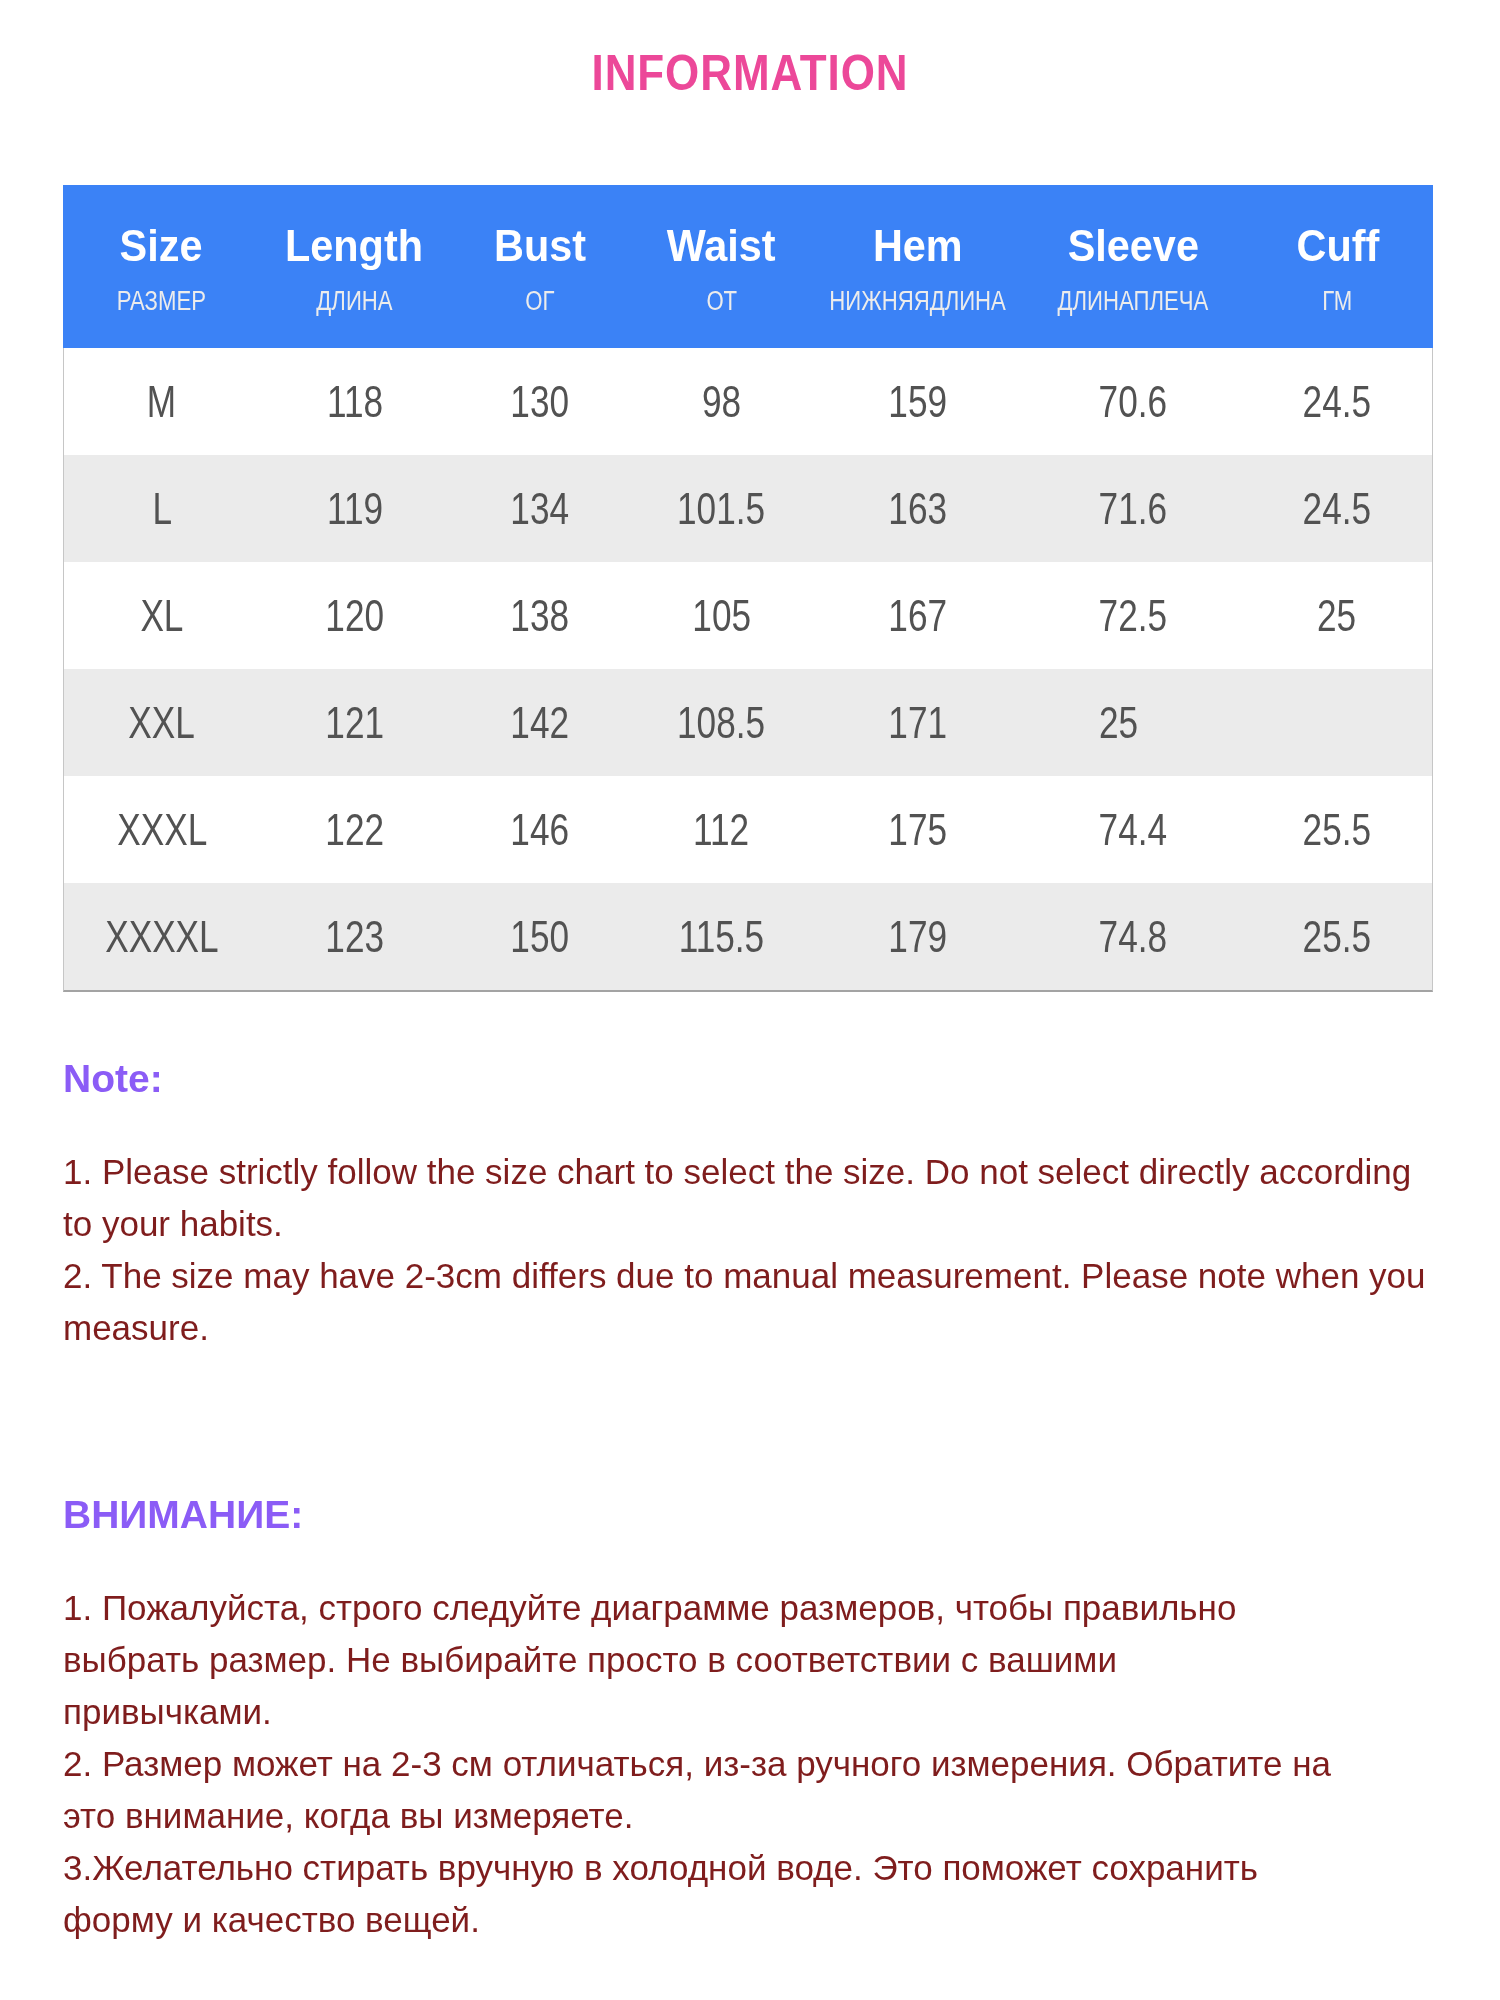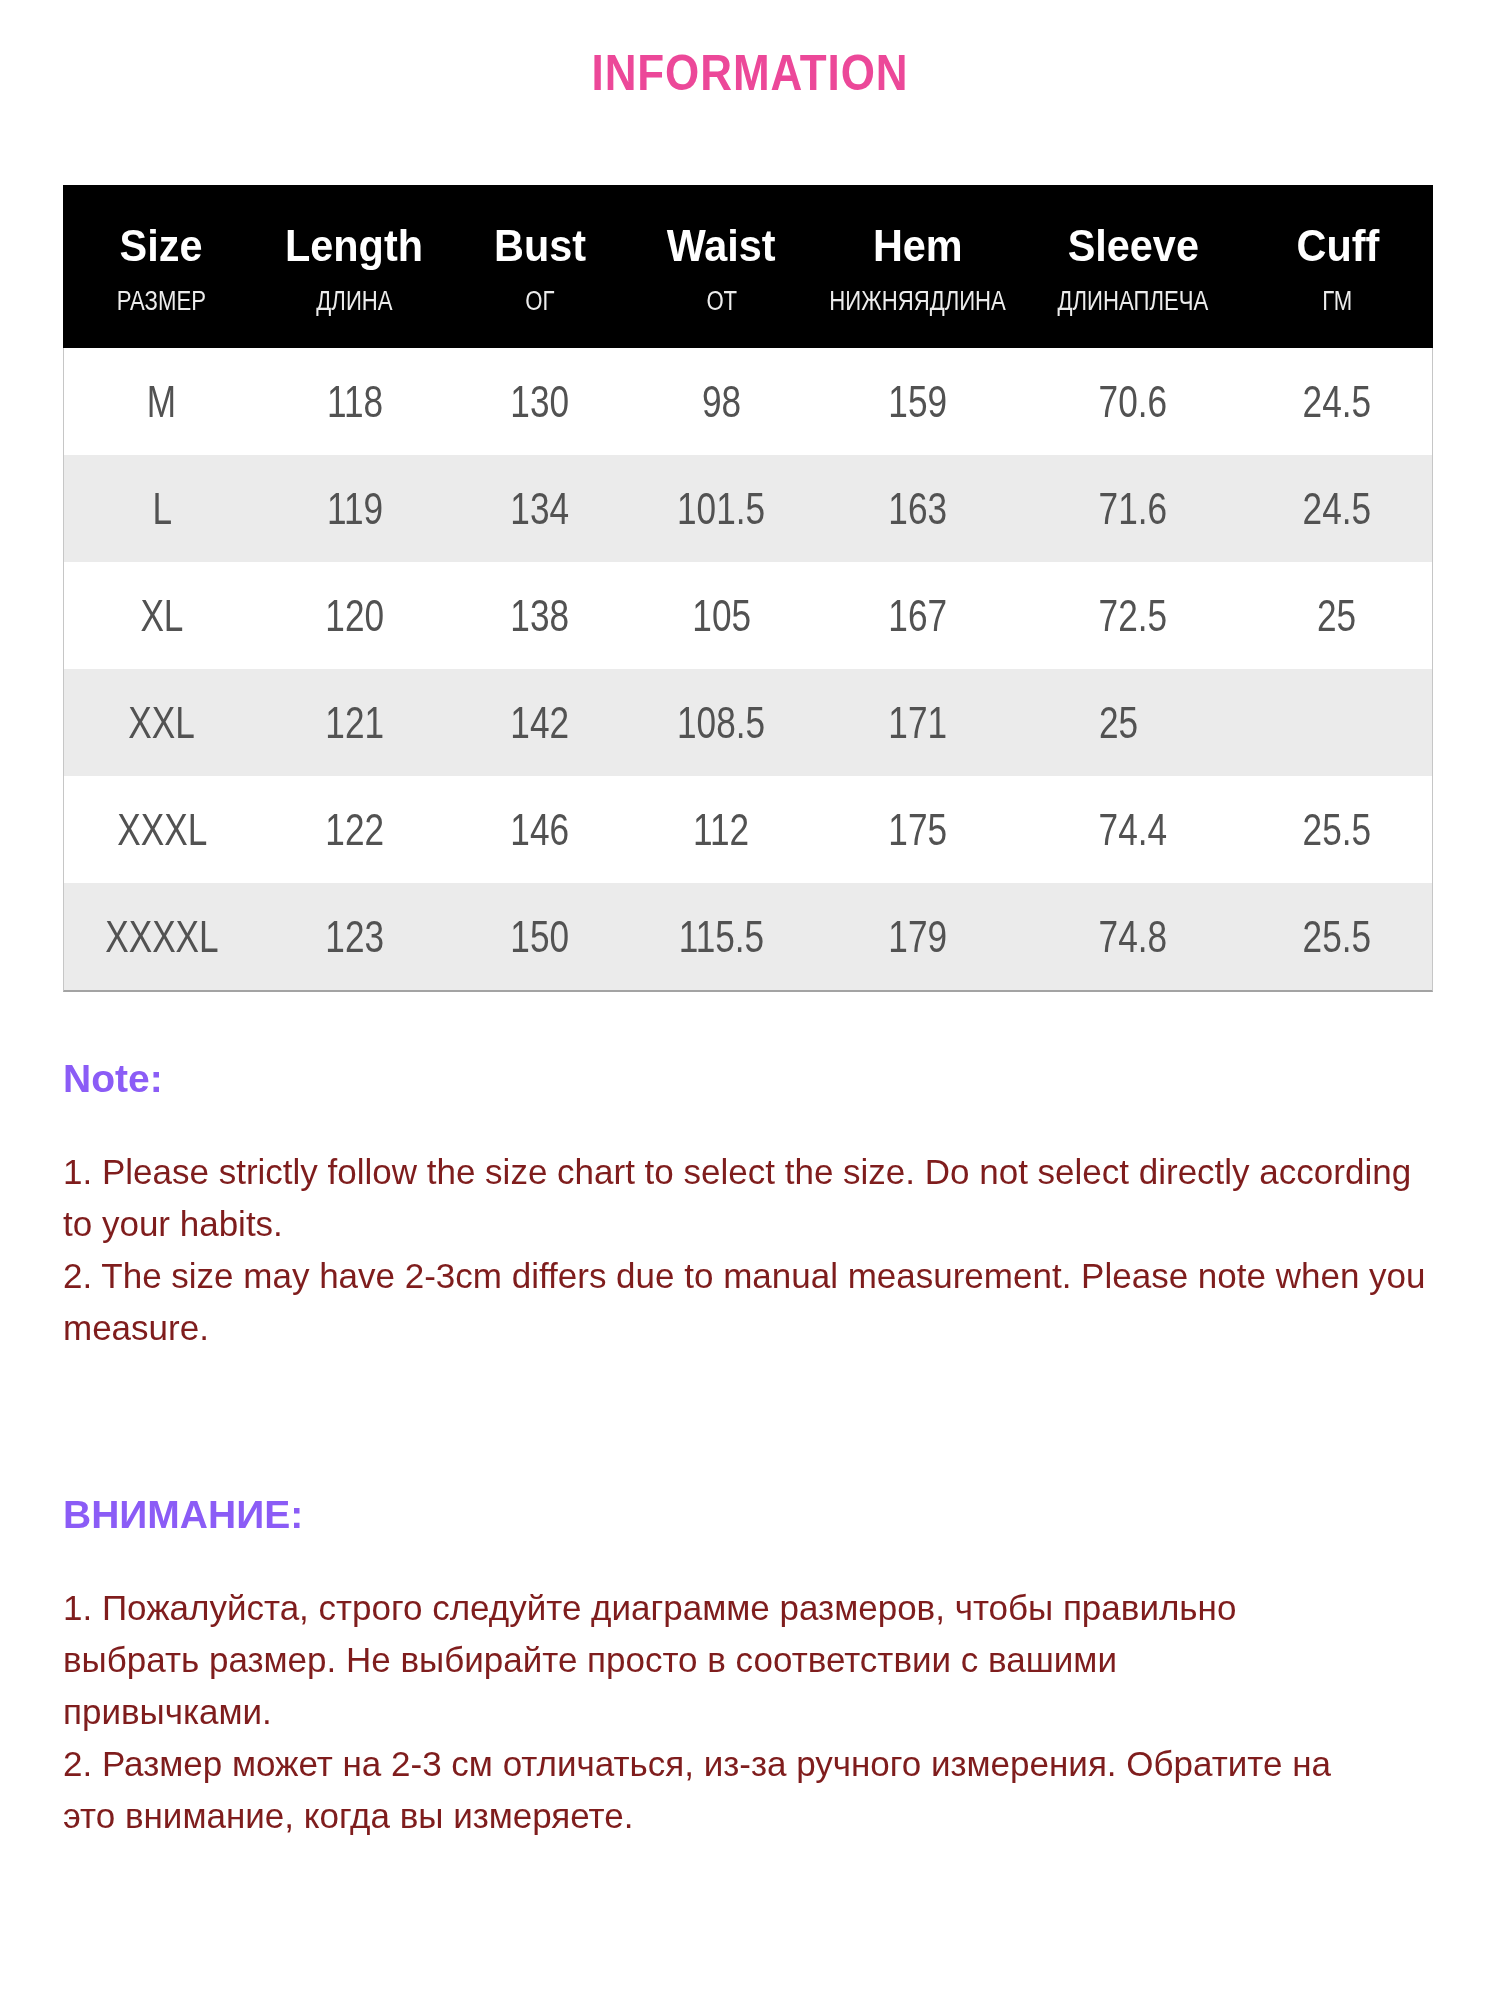--- a/index.html
+++ b/index.html
@@ -10,21 +10,21 @@
   .page-title{
     text-align:center;margin:0;padding-top:44px;
     font-size:50px;font-weight:bold;letter-spacing:1px;color:#ec4899;
   }
   .page-title .cond{display:inline-block;transform:scaleX(0.88);}
   
   .size-table{
     position:absolute;left:63px;top:185px;width:1370px;
   }
   .thead{
-    display:flex;background:#000000;height:163px;box-sizing:border-box;
+    display:flex;background:#3b82f6;height:163px;box-sizing:border-box;
   }
   .hcell{
     display:flex;flex-direction:column;align-items:center;justify-content:center;
     padding-top:4px;box-sizing:border-box;
   }
   .hen{color:#ffffff;font-size:45px;font-weight:bold;line-height:58px;display:inline-block;transform:scaleX(0.92);white-space:nowrap;}
   .hru{color:#ececec;font-size:27px;font-weight:normal;line-height:40px;margin-top:6px;display:inline-block;transform:scaleX(0.82);white-space:nowrap;}
   .tbody{
     border-left:1px solid #c6c6c6;border-right:1px solid #c6c6c6;border-bottom:2px solid #a3a3a3;
     box-sizing:border-box;
@@ -226,14 +226,15 @@
       <p>1. Please strictly follow the size chart  to select the size. Do not select directly according to your habits.</p>
       <p>2. The size may have 2-3cm differs due to manual measurement. Please note when you measure.</p>
     </div>
 </div>
 
 <div class="attention-block">
   <h2 class="section-heading">ВНИМАНИЕ:</h2>
   <div class="section-text">
       <p>1. Пожалуйста, строго следуйте диаграмме размеров, чтобы правильно выбрать размер. Не выбирайте просто в соответствии с вашими привычками.</p>
       <p>2. Размер может на 2-3 см отличаться, из-за ручного измерения. Обратите на это внимание, когда вы измеряете.</p>
+      <p>3.Желательно стирать вручную в холодной воде. Это поможет сохранить форму и качество вещей.</p>
     </div>
 </div>
 
 </body></html>

